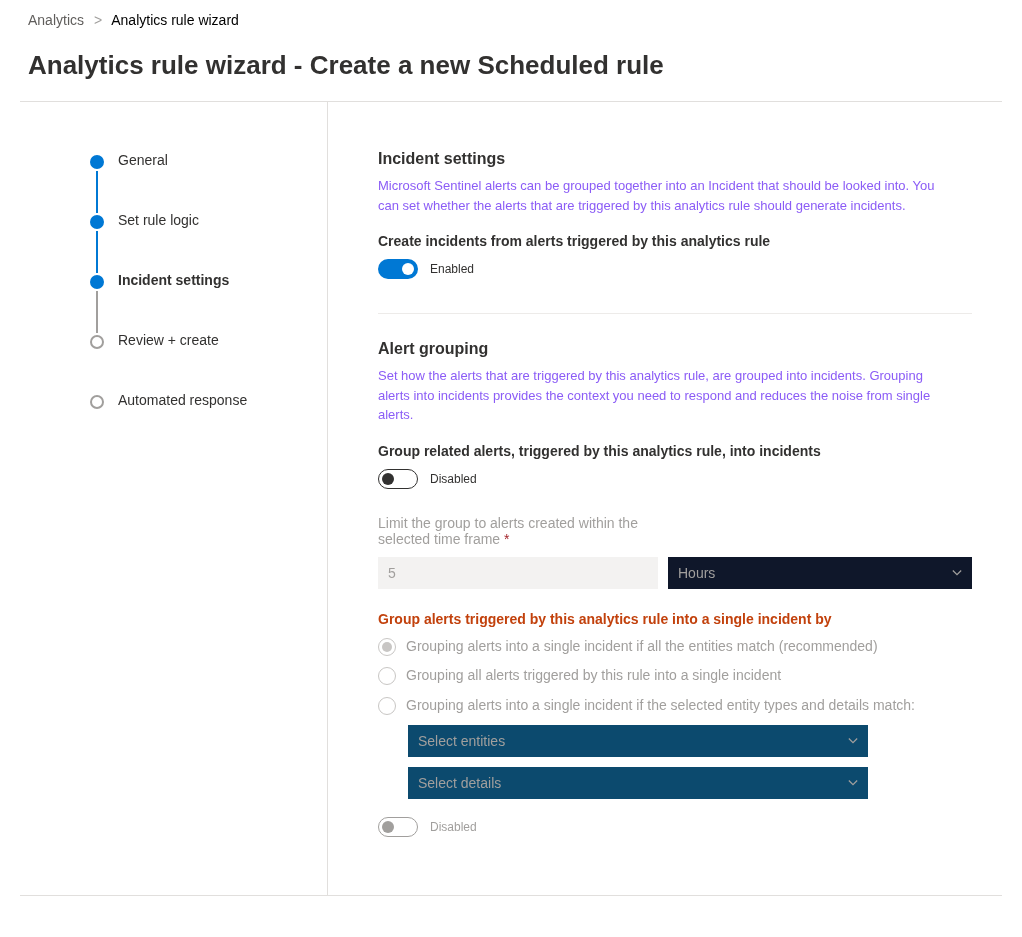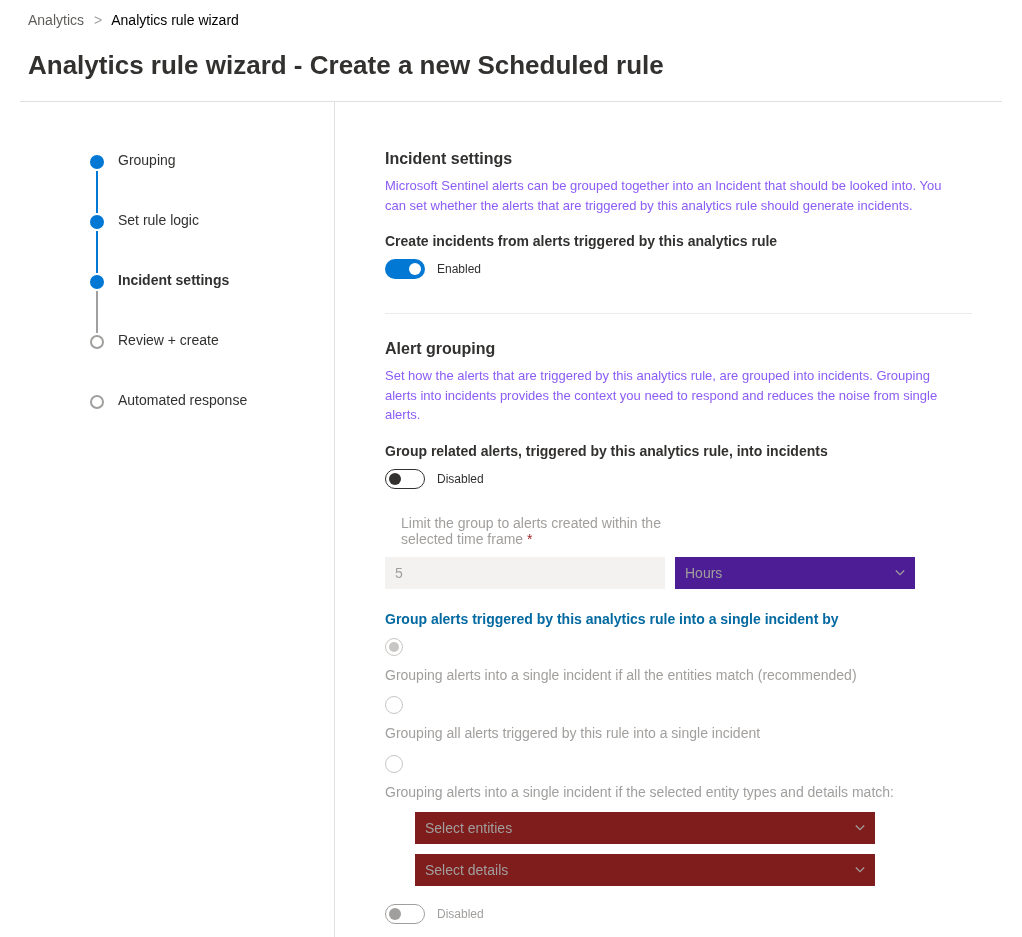--- a/index.html
+++ b/index.html
@@ -129,26 +129,26 @@
     height: 32px;
     border: none;
     background: #f3f2f1;
     padding: 0 10px;
     font-size: 14px;
     color: #a19f9d;
     width: 280px;
   }
   .select {
     height: 32px;
-    background: #4c1d95;
+    background: #0f172a;
     border: none;
     padding: 0 30px 0 10px;
     font-size: 14px;
     color: #a19f9d;
-    width: 240px;
+    width: 304px;
     position: relative;
     display: flex;
     align-items: center;
     cursor: default;
   }
   .select .chev {
     position: absolute;
     right: 10px;
     top: 50%;
     transform: translateY(-50%);
@@ -156,21 +156,20 @@
     height: 10px;
   }
   .select .chev svg { display:block; }
   .radio-group { margin-bottom: 18px; }
   .radio-row {
     display: flex;
     align-items: flex-start;
     gap: 10px;
     margin-bottom: 10px;
     cursor: default;
-    flex-direction: column;
   }
   .radio {
     width: 18px; height: 18px;
     border-radius: 50%;
     border: 1px solid #c8c6c4;
     flex-shrink: 0;
     position: relative;
     margin-top: 1px;
     background: #fff;
   }
@@ -178,24 +177,24 @@
     content: "";
     position: absolute;
     width: 10px; height: 10px;
     border-radius: 50%;
     background: #c8c6c4;
     top: 50%; left: 50%;
     transform: translate(-50%,-50%);
   }
   .radio-label { font-size: 14px; color: #a19f9d; line-height: 1.4; }
   .nested { margin-left: 30px; margin-bottom: 8px; }
-  .nested .select { width: 460px; background: #7f1d1d; color: #a19f9d; }
+  .nested .select { width: 460px; background: #0c4a6e; color: #a19f9d; }
   .group-label {
     font-size: 14px;
-    color: #0369a1;
+    color: #c2410c;
     font-weight: 600;
     margin-bottom: 10px;
   }
   .footer {
     border-top: 1px solid #e1dfdd;
     padding: 18px 30px 18px 365px;
     display: flex;
     align-items: center;
     gap: 18px;
     margin: 0 20px;
@@ -211,21 +210,21 @@
 </div>
 
 <h1 class="page-title">Analytics rule wizard - Create a new Scheduled rule</h1>
 
 <div class="content-outer">
   <nav class="sidebar">
     <ul class="step-list">
       <li class="step-item done">
         <span class="dot"></span>
         <span class="line"></span>
-        <span>Grouping</span>
+        <span>General</span>
       </li>
       <li class="step-item done">
         <span class="dot"></span>
         <span class="line"></span>
         <span>Set rule logic</span>
       </li>
       <li class="step-item active">
         <span class="dot"></span>
         <span class="line"></span>
         <span>Incident settings</span>
@@ -264,21 +263,21 @@
       <div class="section-desc">Set how the alerts that are triggered by this analytics rule, are grouped into incidents. Grouping alerts into incidents provides the context you need to respond and reduces the noise from single alerts.</div>
 
       <div class="field-label">Group related alerts, triggered by this analytics rule, into incidents</div>
       <div class="toggle-row" style="margin-bottom:26px;">
         <div class="toggle off">
           <div class="knob"></div>
         </div>
         <span class="toggle-label">Disabled</span>
       </div>
 
-      <div class="field-label muted" style="max-width:280px;margin-left:16px;">
+      <div class="field-label muted" style="max-width:280px;">
         <span>Limit the group to alerts created within the selected time frame</span> <span class="req">*</span>
       </div>
       <div class="input-row">
         <input class="text-input" readonly="" value="5" style="">
         <div class="select">
           <span>Hours</span>
           <span class="chev">
             <svg viewBox="0 0 12 12" width="10" height="10">
                 <path d="M1 3 L6 8 L11 3" stroke="#a19f9d" stroke-width="1.5" fill="none"></path>
               </svg>

